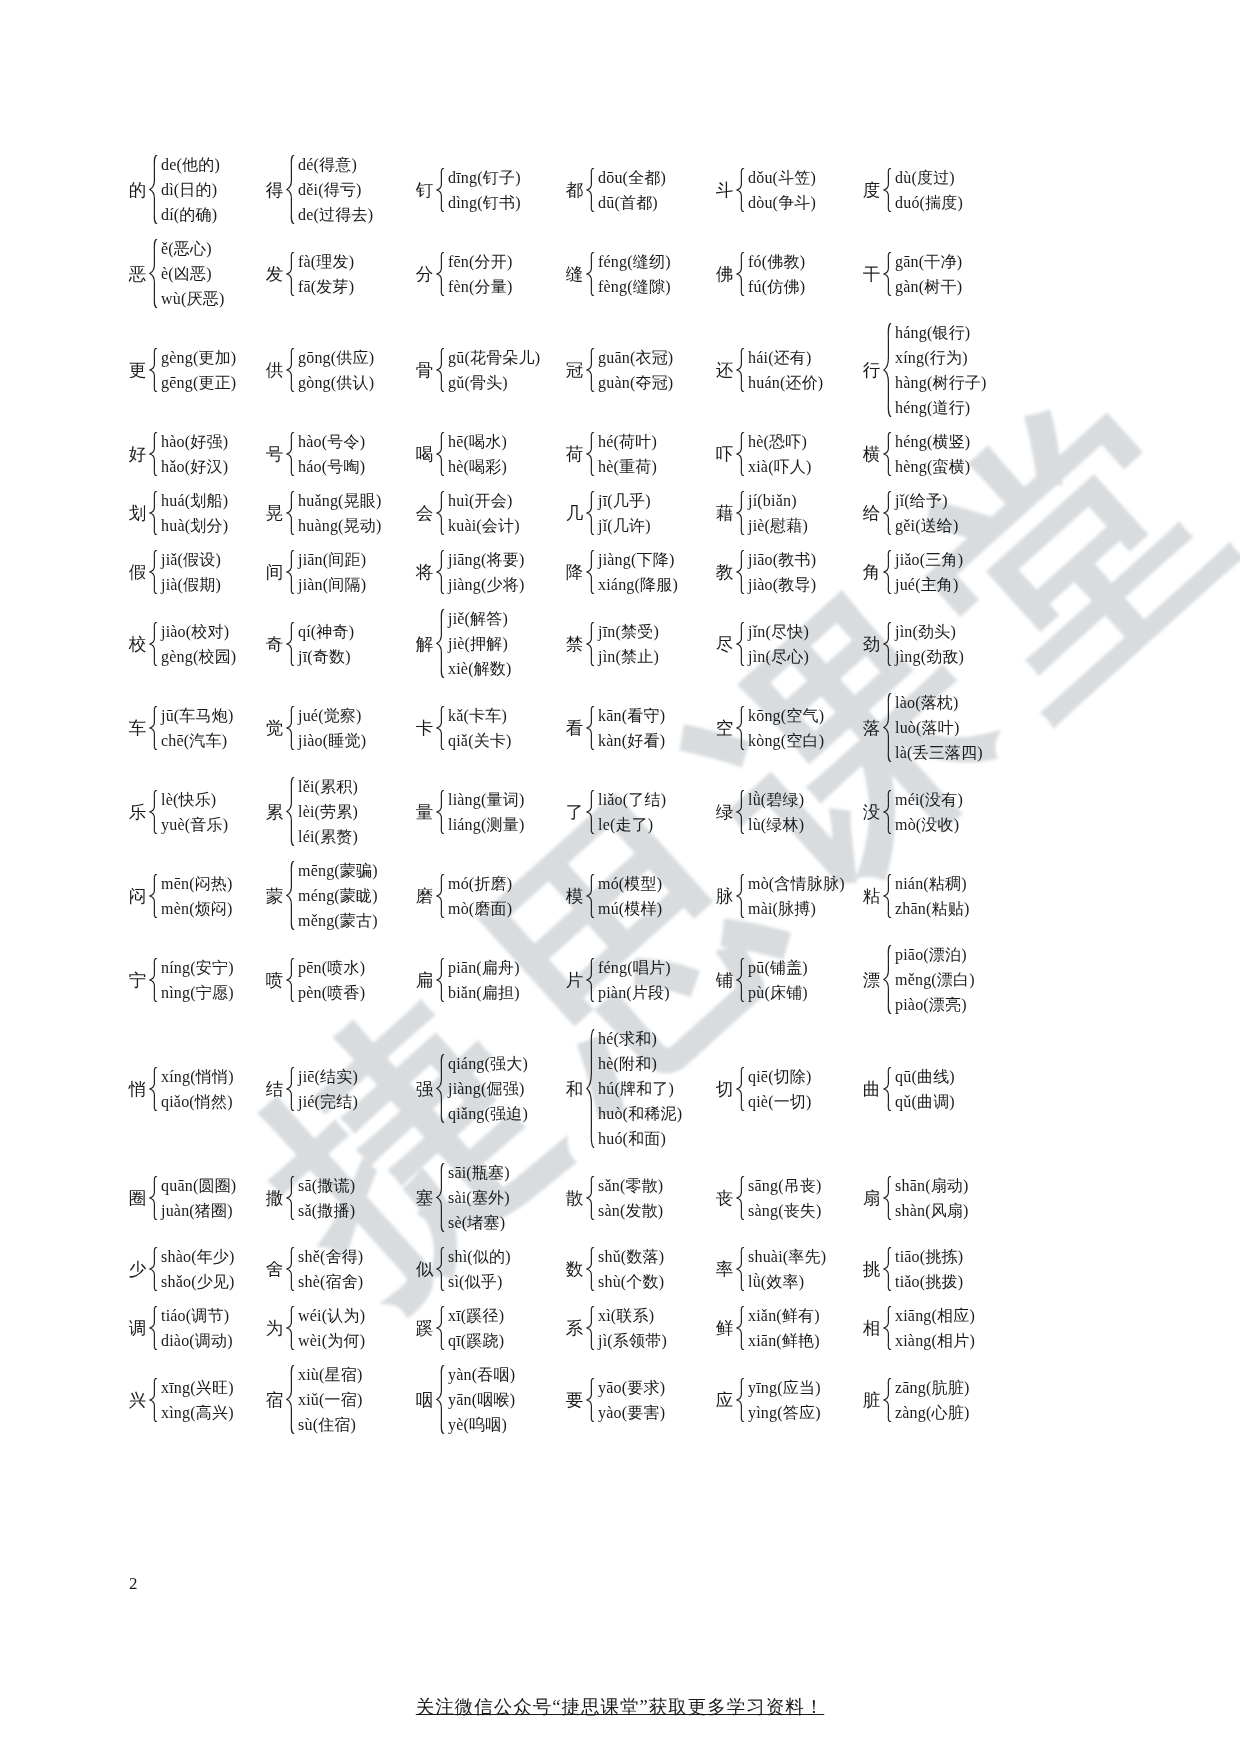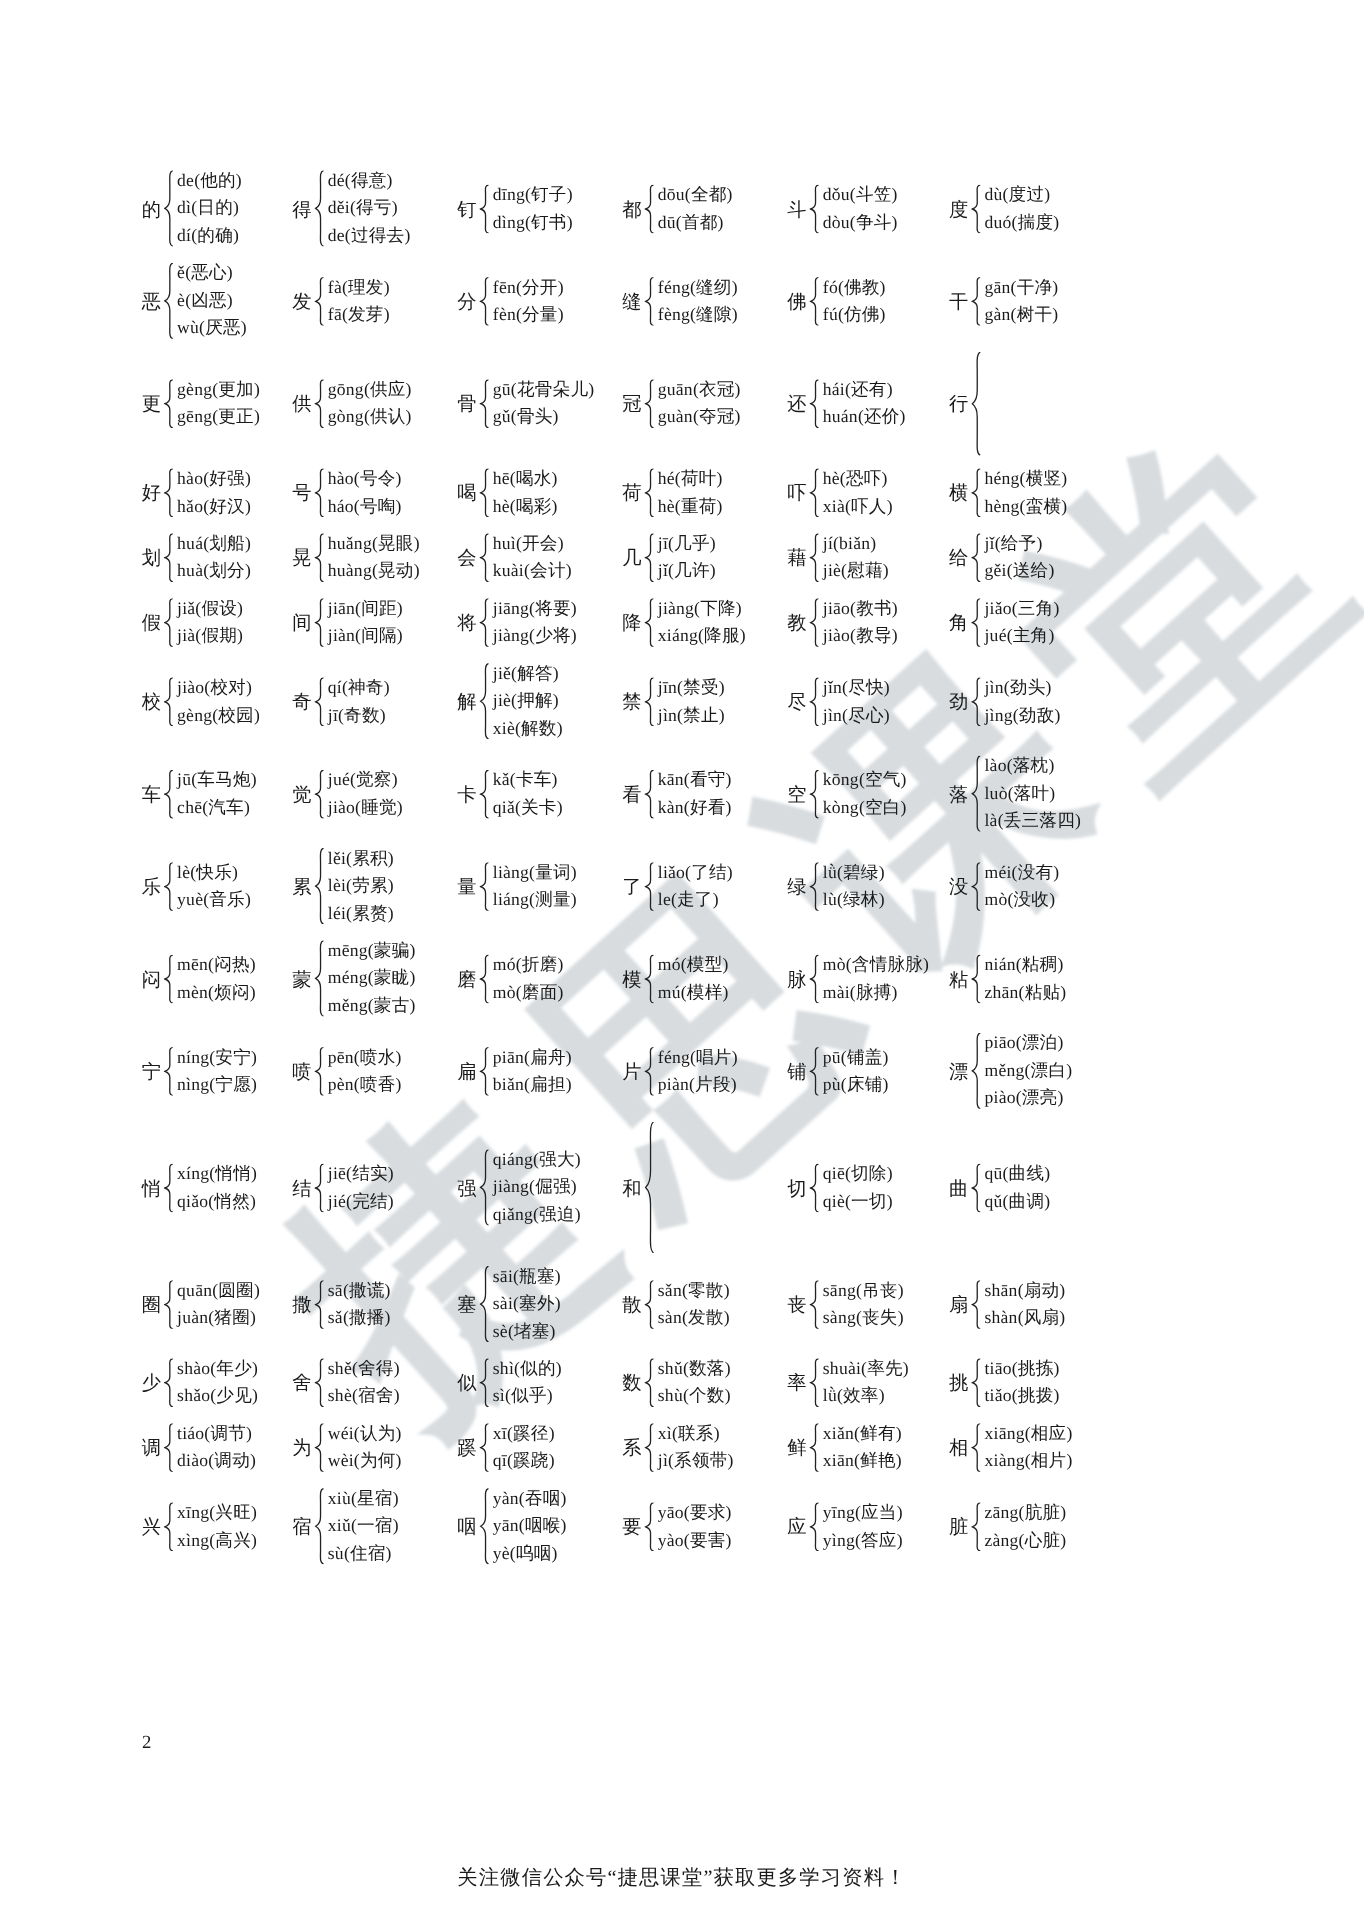--- a/index.html
+++ b/index.html
@@ -24,21 +24,21 @@
   .cell:nth-child(4){width:150px;}
   .cell:nth-child(5){width:147px;}
   .cell:nth-child(6){width:auto;}
   .hanzi{font-size:17.5px;flex:none;min-width:19px;text-align:center;}
   .brace{flex:none;margin:0 3px 0 2px;display:block;}
   .items{display:flex;flex-direction:column;}
   .item{font-size:16px;line-height:25px;white-space:nowrap;letter-spacing:.2px;}
   .pagenum{position:absolute;left:129px;top:1574px;font-size:17px;z-index:1;}
   .footer{
     position:absolute;left:0;top:1694px;width:100%;text-align:center;
-    font-size:18.5px;z-index:1;letter-spacing:1px;
+    font-size:18.5px;z-index:1;letter-spacing:1px;text-decoration:underline;
   }
 </style>
 </head>
 <body>
 
 <div class="watermark">捷思课堂</div>
 
 <div class="grid" id="grid">
     <div class="row">
       <div class="cell">
@@ -216,20 +216,26 @@
         <div class="items">
           <div class="item">hái(还有)</div>
           <div class="item">huán(还价)</div>
         </div>
       </div>
       <div class="cell">
         <span class="hanzi">行</span>
         <svg class="brace" width="9" height="94" viewBox="0 0 10 100" preserveAspectRatio="none">
           <path d="M9 0 C5 2 6 9 6 19 L6 37 C6 45 4 48 1 50 C4 52 6 55 6 63 L6 81 C6 91 5 98 9 100" fill="none" stroke="#222" stroke-width="1.2" vector-effect="non-scaling-stroke"></path>
         </svg>
+        <div class="items">
+          <div class="item">háng(银行)</div>
+          <div class="item">xíng(行为)</div>
+          <div class="item">hàng(树行子)</div>
+          <div class="item">héng(道行)</div>
+        </div>
       </div>
     </div>
     <div class="row">
       <div class="cell">
         <span class="hanzi">好</span>
         <svg class="brace" width="9" height="44" viewBox="0 0 10 100" preserveAspectRatio="none">
           <path d="M9 0 C5 2 6 9 6 19 L6 37 C6 45 4 48 1 50 C4 52 6 55 6 63 L6 81 C6 91 5 98 9 100" fill="none" stroke="#222" stroke-width="1.2" vector-effect="non-scaling-stroke"></path>
         </svg>
         <div class="items">
           <div class="item">hào(好强)</div>
@@ -756,20 +762,27 @@
           <div class="item">qiáng(强大)</div>
           <div class="item">jiàng(倔强)</div>
           <div class="item">qiǎng(强迫)</div>
         </div>
       </div>
       <div class="cell">
         <span class="hanzi">和</span>
         <svg class="brace" width="9" height="119" viewBox="0 0 10 100" preserveAspectRatio="none">
           <path d="M9 0 C5 2 6 9 6 19 L6 37 C6 45 4 48 1 50 C4 52 6 55 6 63 L6 81 C6 91 5 98 9 100" fill="none" stroke="#222" stroke-width="1.2" vector-effect="non-scaling-stroke"></path>
         </svg>
+        <div class="items">
+          <div class="item">hé(求和)</div>
+          <div class="item">hè(附和)</div>
+          <div class="item">hú(牌和了)</div>
+          <div class="item">huò(和稀泥)</div>
+          <div class="item">huó(和面)</div>
+        </div>
       </div>
       <div class="cell">
         <span class="hanzi">切</span>
         <svg class="brace" width="9" height="44" viewBox="0 0 10 100" preserveAspectRatio="none">
           <path d="M9 0 C5 2 6 9 6 19 L6 37 C6 45 4 48 1 50 C4 52 6 55 6 63 L6 81 C6 91 5 98 9 100" fill="none" stroke="#222" stroke-width="1.2" vector-effect="non-scaling-stroke"></path>
         </svg>
         <div class="items">
           <div class="item">qiē(切除)</div>
           <div class="item">qiè(一切)</div>
         </div>

